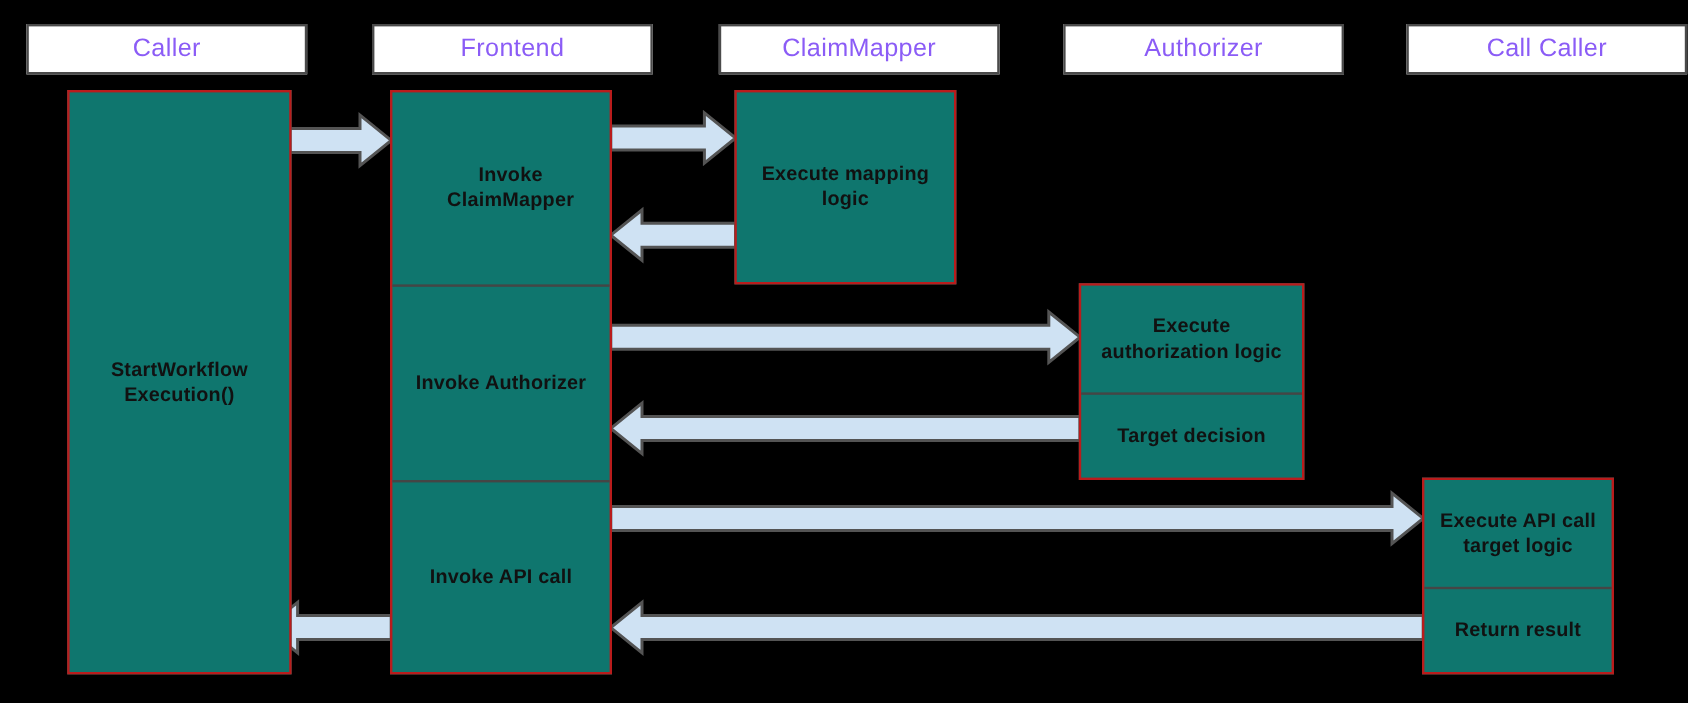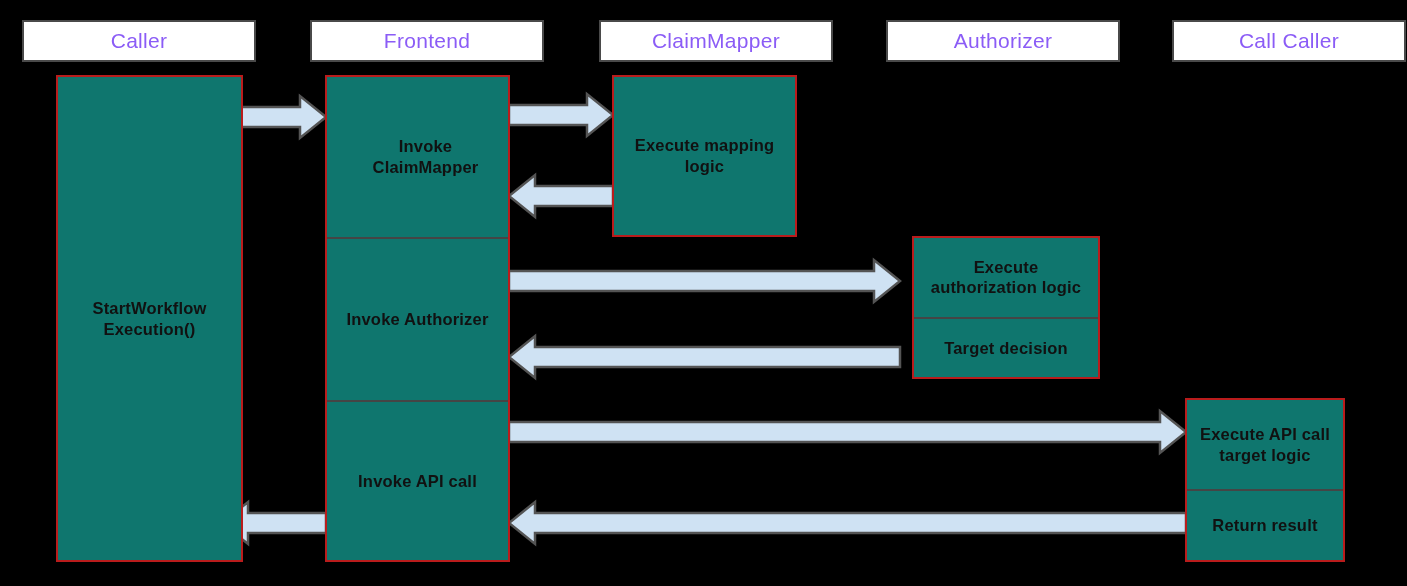--- a/index.html
+++ b/index.html
@@ -95,21 +95,21 @@
   <div class="stack" style="left:325px; top:75px; width:185px; height:487px;">
     <div class="cell" style="flex:0 0 160px;padding-left:28px;">Invoke ClaimMapper</div>
     <div class="cell" style="flex:0 0 163px;">Invoke Authorizer</div>
     <div class="cell">Invoke API call</div>
   </div>
 
   <div class="stack" style="left:612px; top:75px; width:185px; height:162px;">
     <div class="cell">Execute mapping logic</div>
   </div>
 
-  <div class="stack" style="left:899px; top:236px; width:188px; height:143px;margin-left:13px;">
+  <div class="stack" style="left:899px; top:236px; width:188px; height:164px;">
     <div class="cell">Execute authorization logic</div>
     <div class="cell">Target decision</div>
   </div>
 
   <div class="stack" style="left:1185px; top:398px; width:160px; height:164px;">
     <div class="cell">Execute API call target logic</div>
     <div class="cell">Return result</div>
   </div>
 
 </div>

